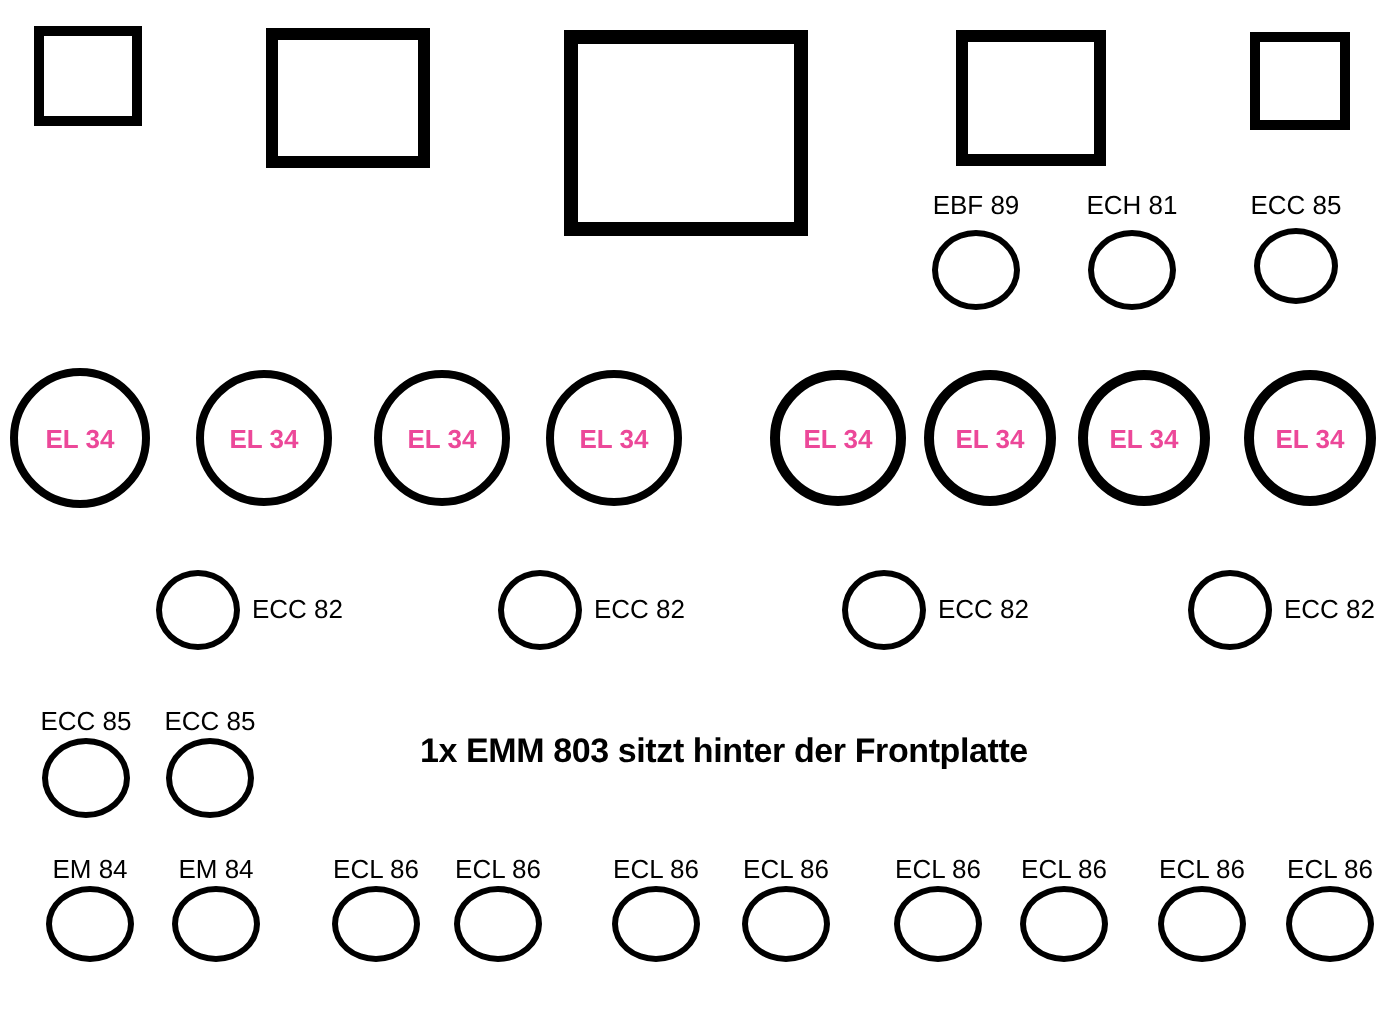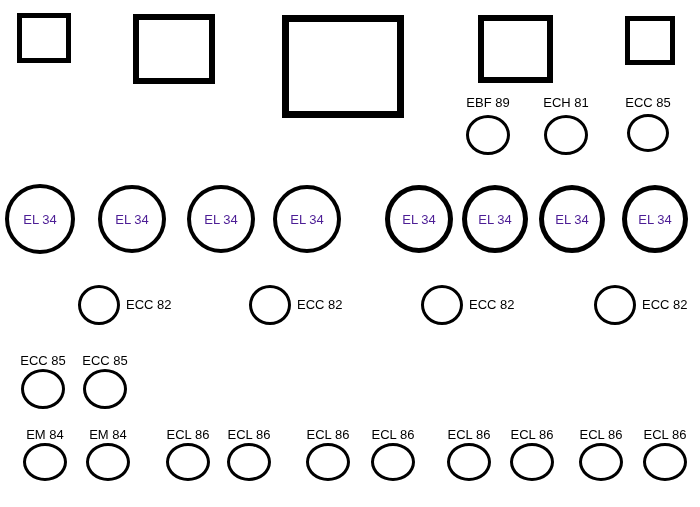--- a/index.html
+++ b/index.html
@@ -27,23 +27,23 @@
     box-sizing: border-box;
     border-style: solid;
     border-color: #000000;
     border-radius: 50%;
     background: #ffffff;
     display: flex;
     align-items: center;
     justify-content: center;
   }
   .tube-inner-label {
-    font-weight: normal;
+    font-weight: bold;
     font-size: 13px;
-    color: #4c1d95;
+    color: #ec4899;
     white-space: nowrap;
   }
   .tube-label {
     position: absolute;
     font-weight: normal;
     font-size: 13px;
     line-height: 13px;
     color: #000000;
     white-space: nowrap;
   }
@@ -58,20 +58,21 @@
     font-size: 17px;
     letter-spacing: -0.2px;
     color: #000000;
     white-space: nowrap;
   }
 </style>
 </head>
 <body>
 
 <div id="canvas">
+  <div class="note">1x EMM 803 sitzt hinter der Frontplatte</div>
 <div class="rect" style="left: 17px; top: 13px; width: 54px; height: 50px; border-width: 5px;"></div>
     <div class="rect" style="left: 133px; top: 14px; width: 82px; height: 70px; border-width: 6px;"></div>
     <div class="rect" style="left: 282px; top: 15px; width: 122px; height: 103px; border-width: 7px;"></div>
     <div class="rect" style="left: 478px; top: 15px; width: 75px; height: 68px; border-width: 6px;"></div>
     <div class="rect" style="left: 625px; top: 16px; width: 50px; height: 49px; border-width: 5px;"></div>
     <div class="tube-circle" style="left: 466px; top: 115px; width: 44px; height: 40px; border-width: 3px;"></div>
     <div class="tube-label above" style="left: 454px; width: 68px; top: 96px;">EBF 89</div>
     <div class="tube-circle" style="left: 544px; top: 115px; width: 44px; height: 40px; border-width: 3px;"></div>
     <div class="tube-label above" style="left: 532px; width: 68px; top: 96px;">ECH 81</div>
     <div class="tube-circle" style="left: 627px; top: 114px; width: 42px; height: 38px; border-width: 3px;"></div>

